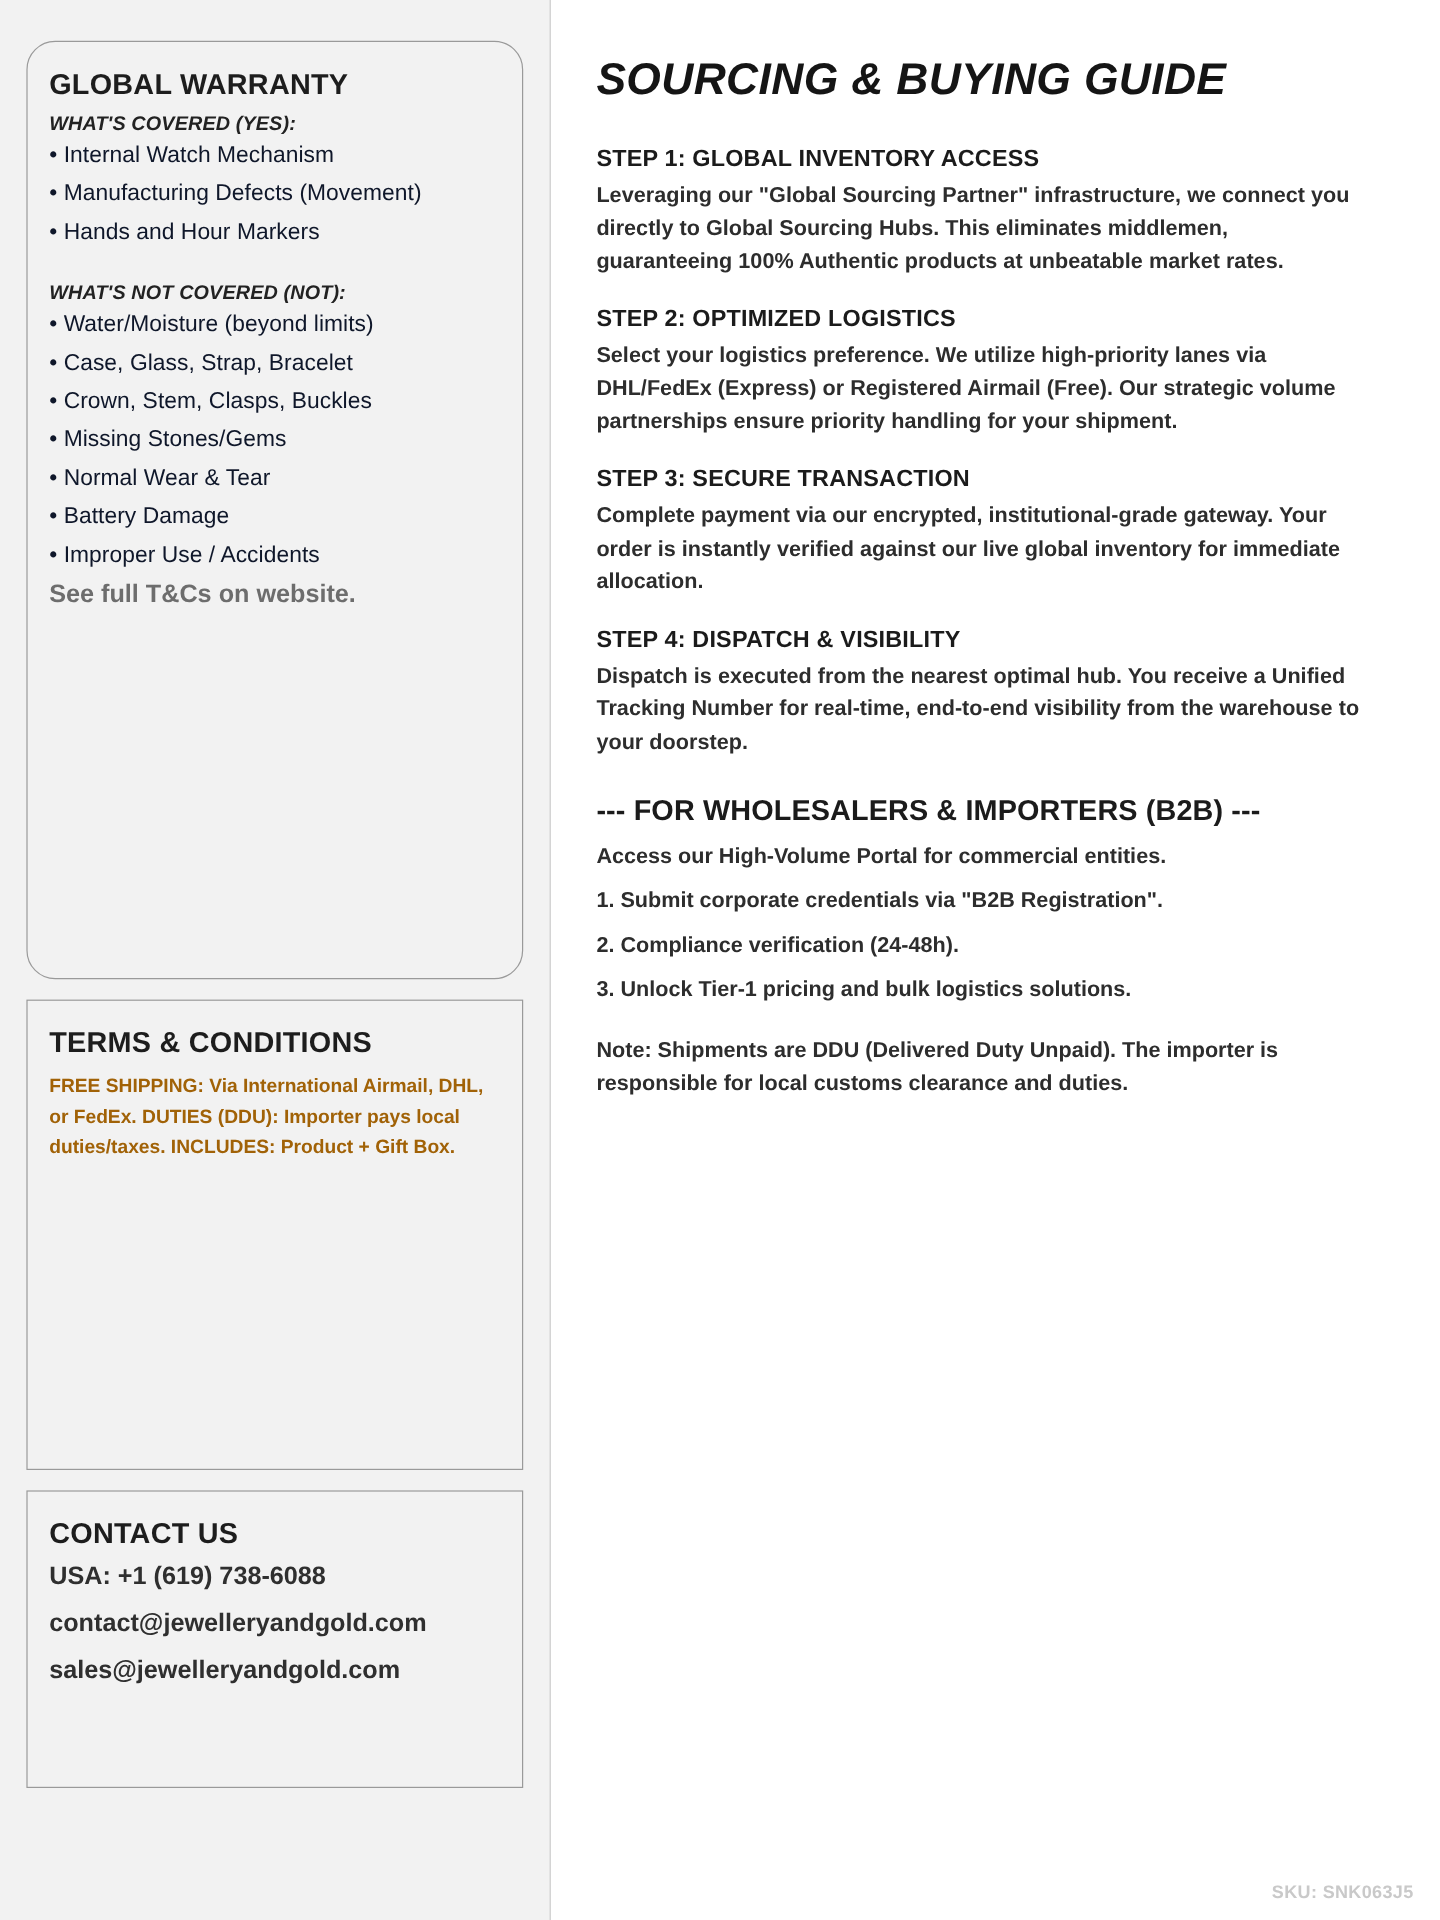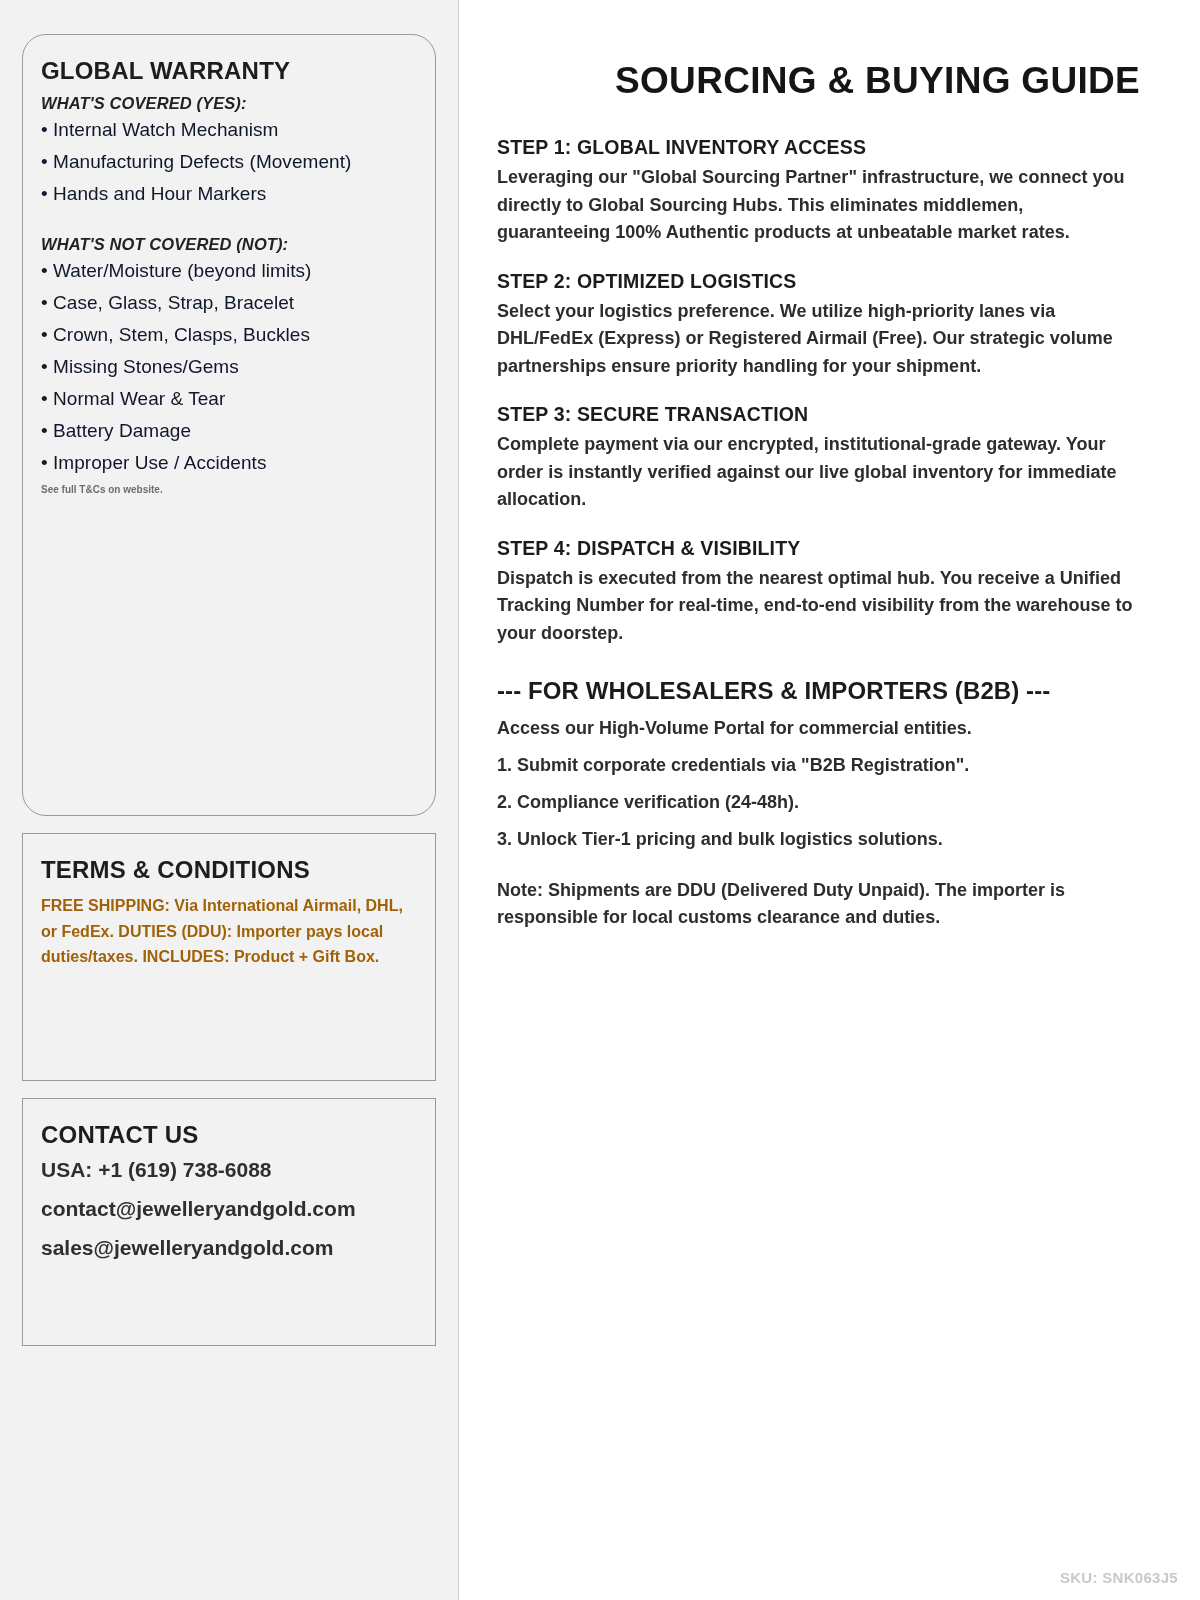--- a/index.html
+++ b/index.html
@@ -32,21 +32,21 @@
     position: relative;
   }
   .panel {
     border: 1px solid #9a9a9a;
     background: #f2f2f2;
     box-sizing: border-box;
     padding: 22px 18px 20px 18px;
     margin-bottom: 17px;
   }
   .panel-warranty { height: 782px; border-radius: 24px; }
-  .panel-terms { height: 248px; }
+  .panel-terms { height: 392px; }
   .panel-contact { height: 248px; }
 
   .panel-title {
     font-size: 24px;
     font-weight: bold;
     letter-spacing: 0.2px;
     color: #1d1d1d;
     margin: 0 0 9px 0;
   }
   .sub-head {
@@ -59,21 +59,21 @@
   }
   .sub-head.spaced { margin-top: 30px; }
   .bullet {
     font-size: 19px;
     font-weight: normal;
     color: #0f172a;
     margin: 0 0 10px 0;
     letter-spacing: 0.05px;
   }
   .note-line {
-    font-size: 10px;
+    font-size: 21px;
     font-weight: bold;
     color: #6d6d6d;
   }
   .terms-body {
     font-size: 16px;
     font-weight: bold;
     line-height: 1.6;
     color: #a16207;
     margin: 0;
   }
@@ -88,24 +88,25 @@
   
   .right-col {
     flex: 1;
     box-sizing: border-box;
     padding: 45px 60px 0 38px;
     position: relative;
   }
   .main-title {
     font-size: 37px;
     font-weight: bold;
-    text-align: right;
+    text-align: left;
     color: #151515;
     letter-spacing: 0.3px;
-    margin: 15px 0 34px 0;
+    margin: 0 0 34px 0;
+    font-style: italic;
   }
   .step {
     margin-bottom: 23px;
   }
   .step-title {
     font-size: 19.5px;
     font-weight: bold;
     color: #1b1b1b;
     letter-spacing: 0.15px;
     margin: 0 0 5px 0;

